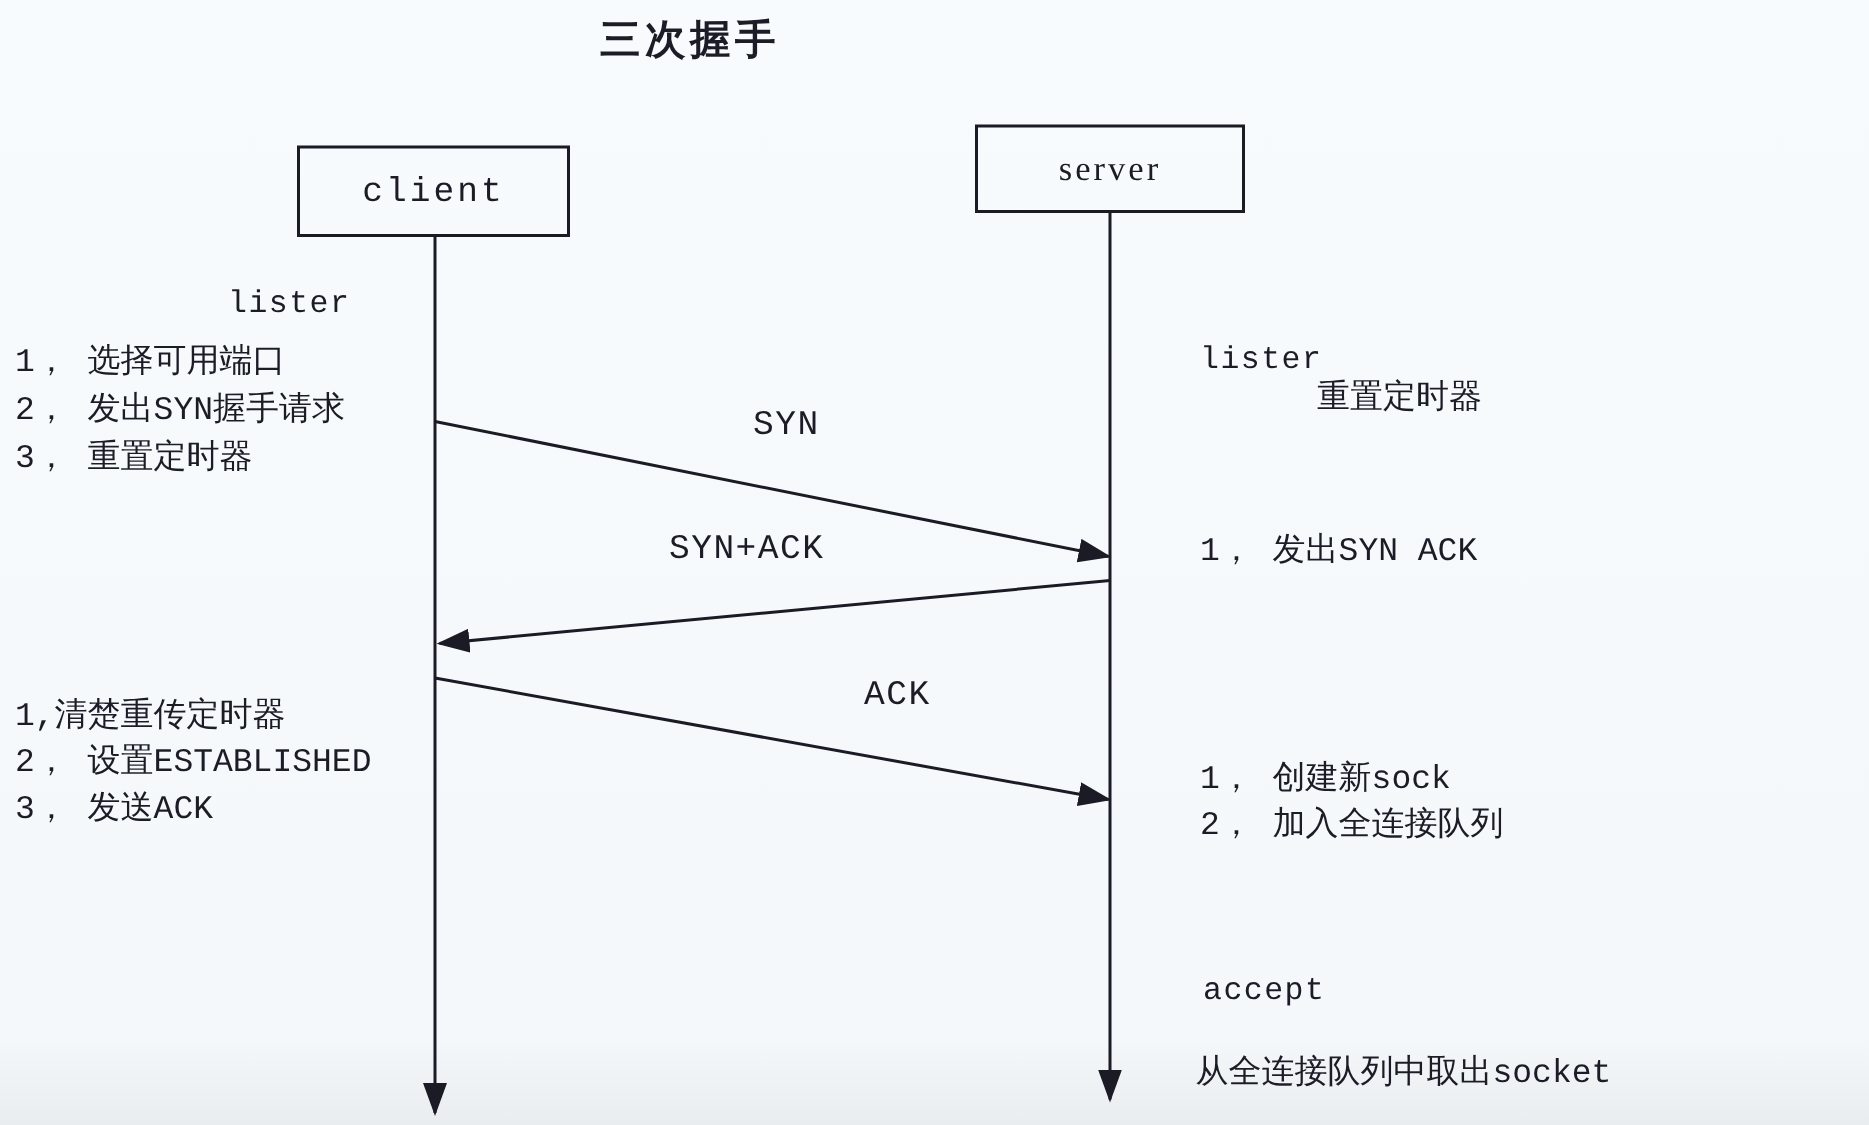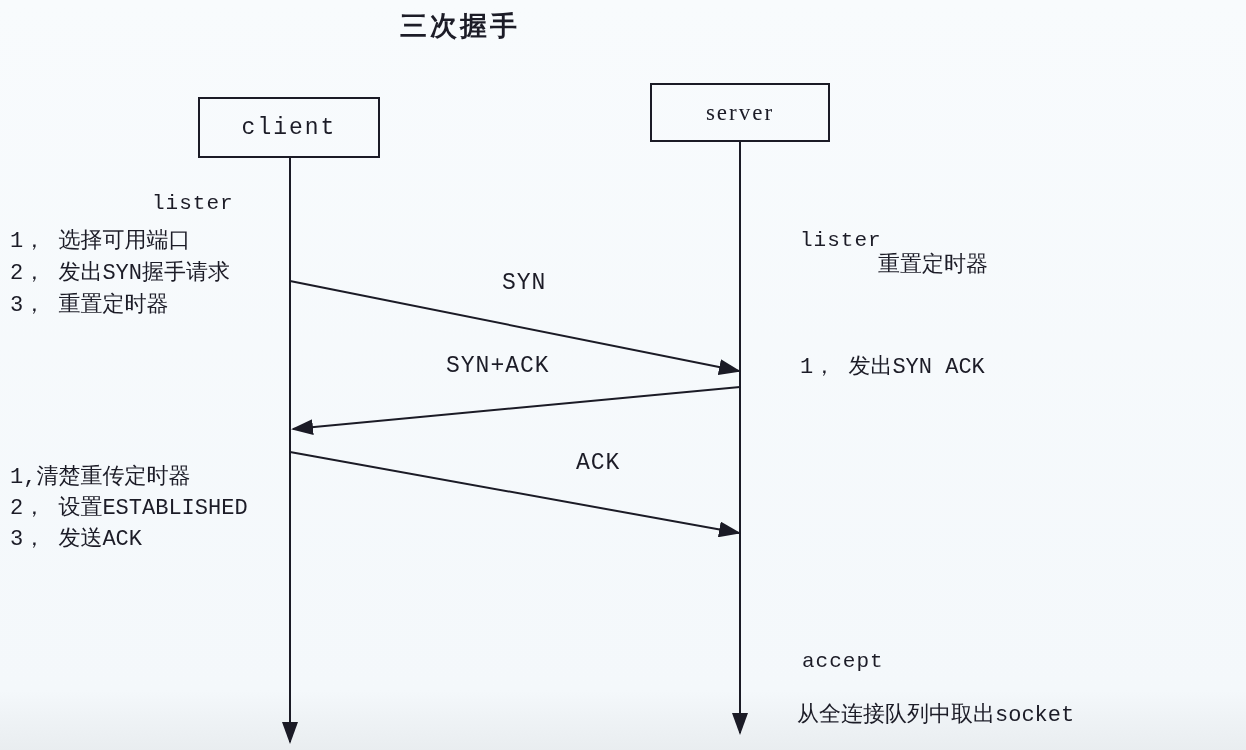--- a/index.html
+++ b/index.html
@@ -110,17 +110,21 @@
   <div class="note" style="left:800px; top:352px; line-height:31px;">
     <div>1， 发出SYN ACK</div>
   </div>
 
   <div class="note" style="left:10px; top:462px; line-height:31px;">
     <div>1,清楚重传定时器</div>
     <div>2， 设置ESTABLISHED</div>
     <div>3， 发送ACK</div>
   </div>
 
+  <div class="note" style="left:800px; top:504px; line-height:31px;">
+    <div>1， 创建新sock</div>
+    <div>2， 加入全连接队列</div>
+  </div>
 
   <div class="lbl call-label" style="left:802px; top:650px;">accept</div>
   <div class="lbl cn" style="left:797px; top:699px;">从全连接队列中取出socket</div>
 
 </div>
 
 </body></html>

